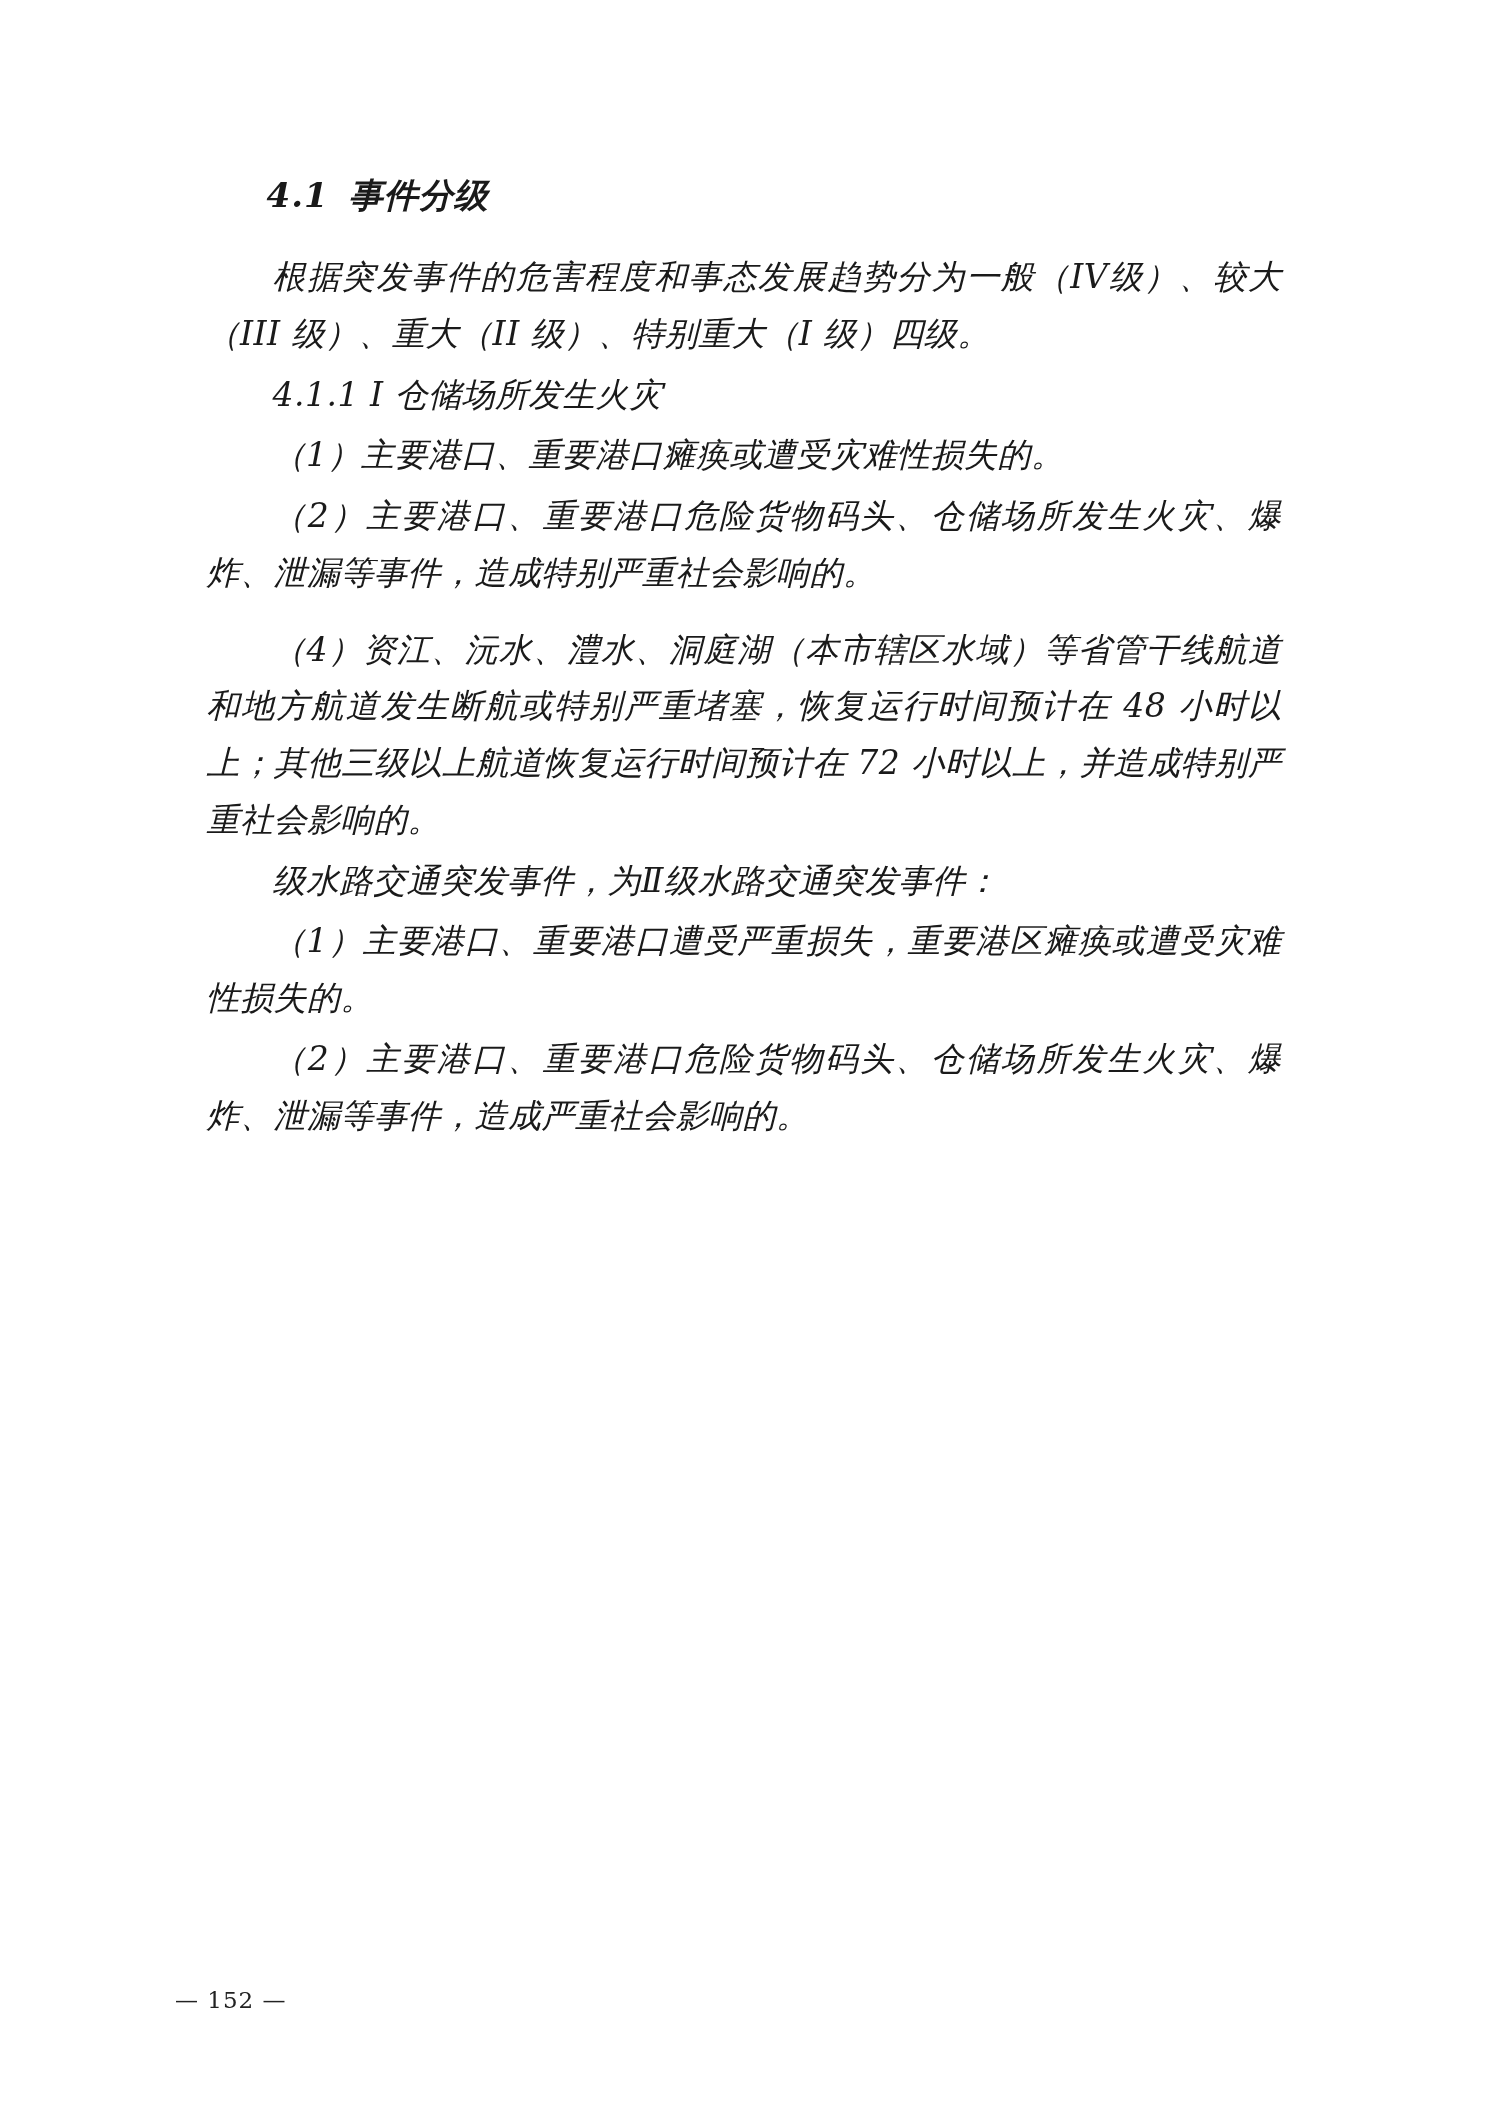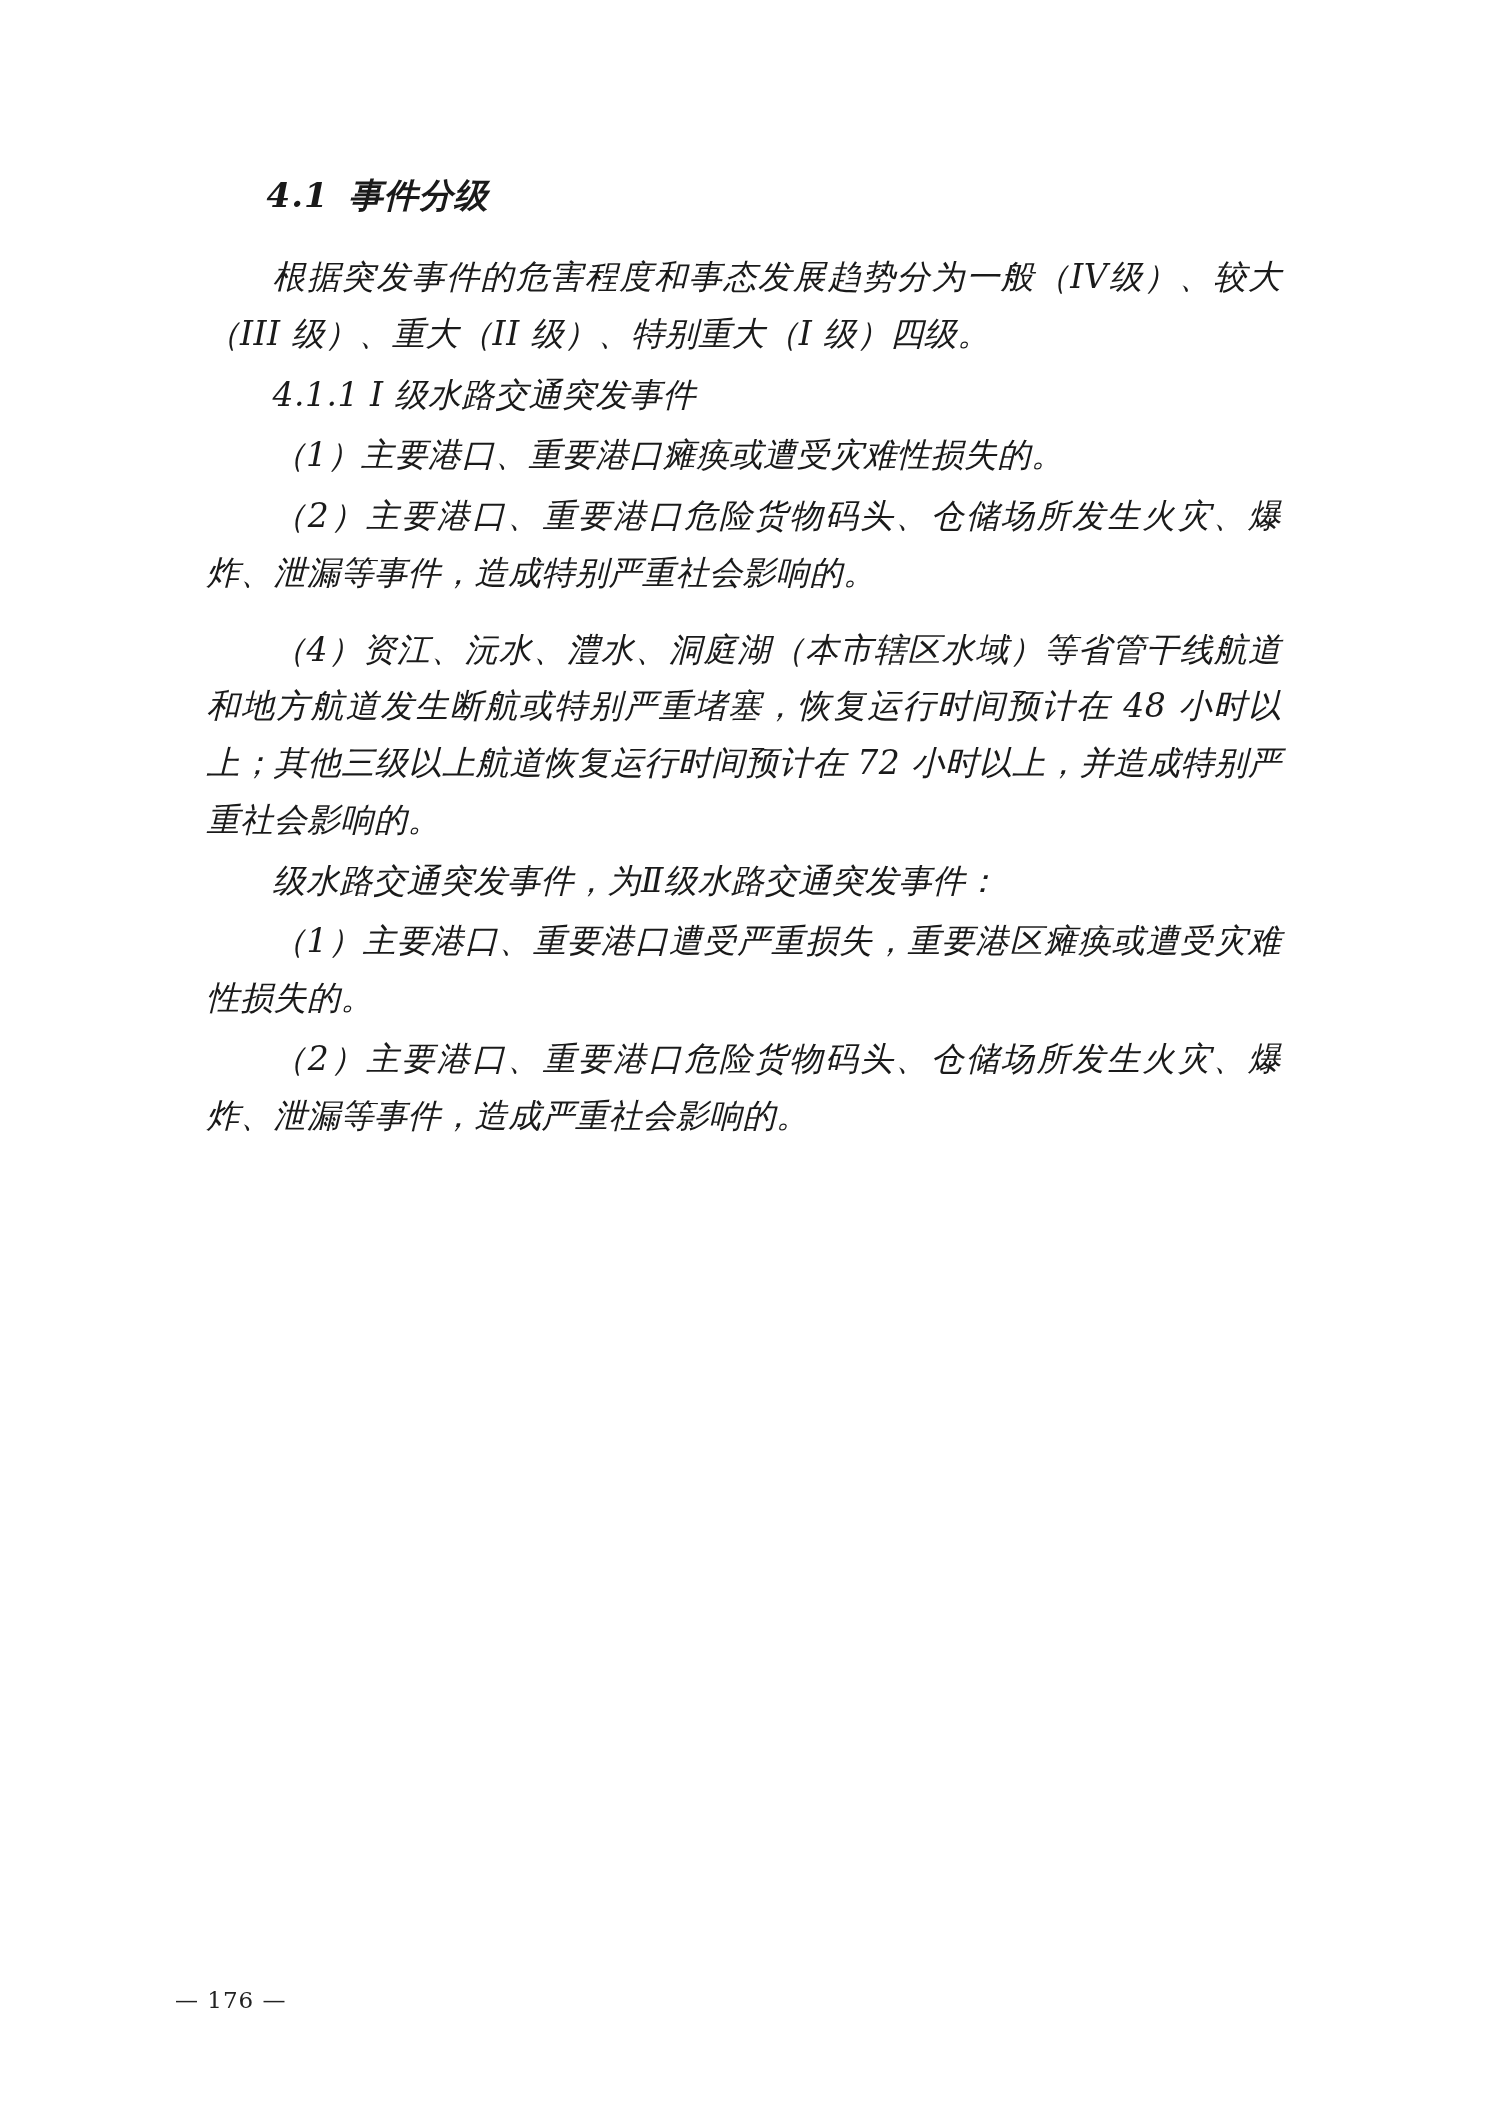--- a/index.html
+++ b/index.html
@@ -64,24 +64,24 @@
 <body>
 
 <div class="page">
   <div class="doc-body">
 
     <h2 class="section-heading">
       <span class="num">4.1</span><span>事件分级</span>
     </h2>
 
     <p class="para">根据突发事件的危害程度和事态发展趋势分为一般（IV级）、较大（III 级）、重大（II 级）、特别重大（I 级）四级。</p>
-    <p class="para">4.1.1 I 级水路交通突发事件</p>
+    <p class="para">4.1.1 I 仓储场所发生火灾</p>
     <p class="para">（1）主要港口、重要港口瘫痪或遭受灾难性损失的。</p>
     <p class="para">（2）主要港口、重要港口危险货物码头、仓储场所发生火灾、爆炸、泄漏等事件，造成特别严重社会影响的。</p>
     <p class="para gap-before">（4）资江、沅水、澧水、洞庭湖（本市辖区水域）等省管干线航道和地方航道发生断航或特别严重堵塞，恢复运行时间预计在 48 小时以上；其他三级以上航道恢复运行时间预计在 72 小时以上，并造成特别严重社会影响的。</p>
     <p class="para">级水路交通突发事件，为Ⅱ级水路交通突发事件：</p>
     <p class="para">（1）主要港口、重要港口遭受严重损失，重要港区瘫痪或遭受灾难性损失的。</p>
     <p class="para">（2）主要港口、重要港口危险货物码头、仓储场所发生火灾、爆炸、泄漏等事件，造成严重社会影响的。</p>
 
   </div>
 </div>
 
-<div class="pagenum">— 176 —</div>
+<div class="pagenum">— 152 —</div>
 
 </body></html>

